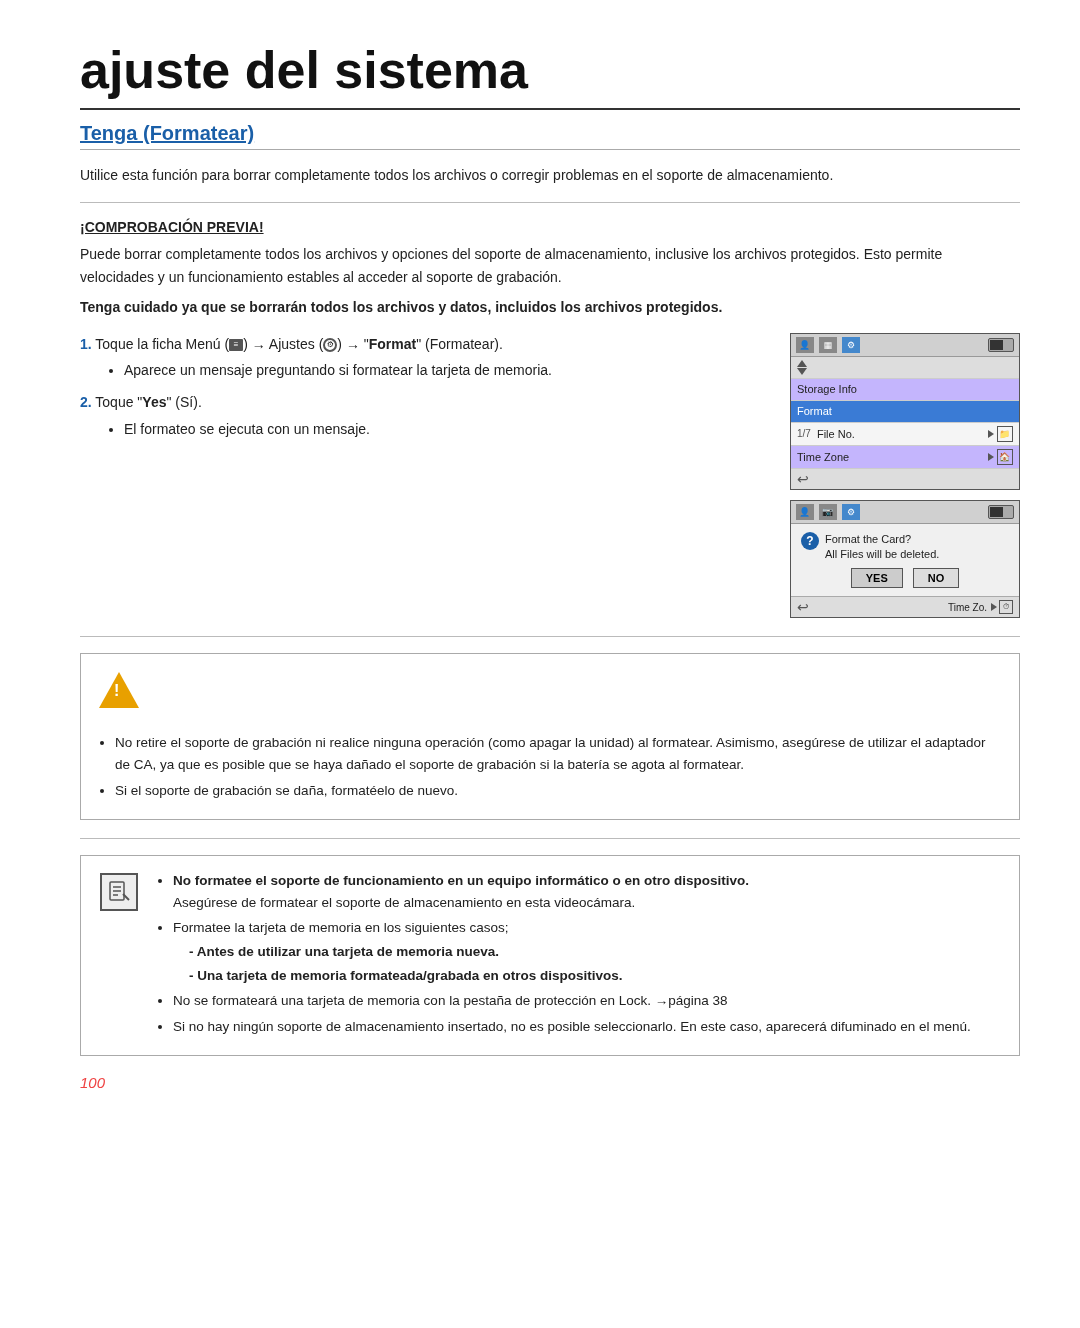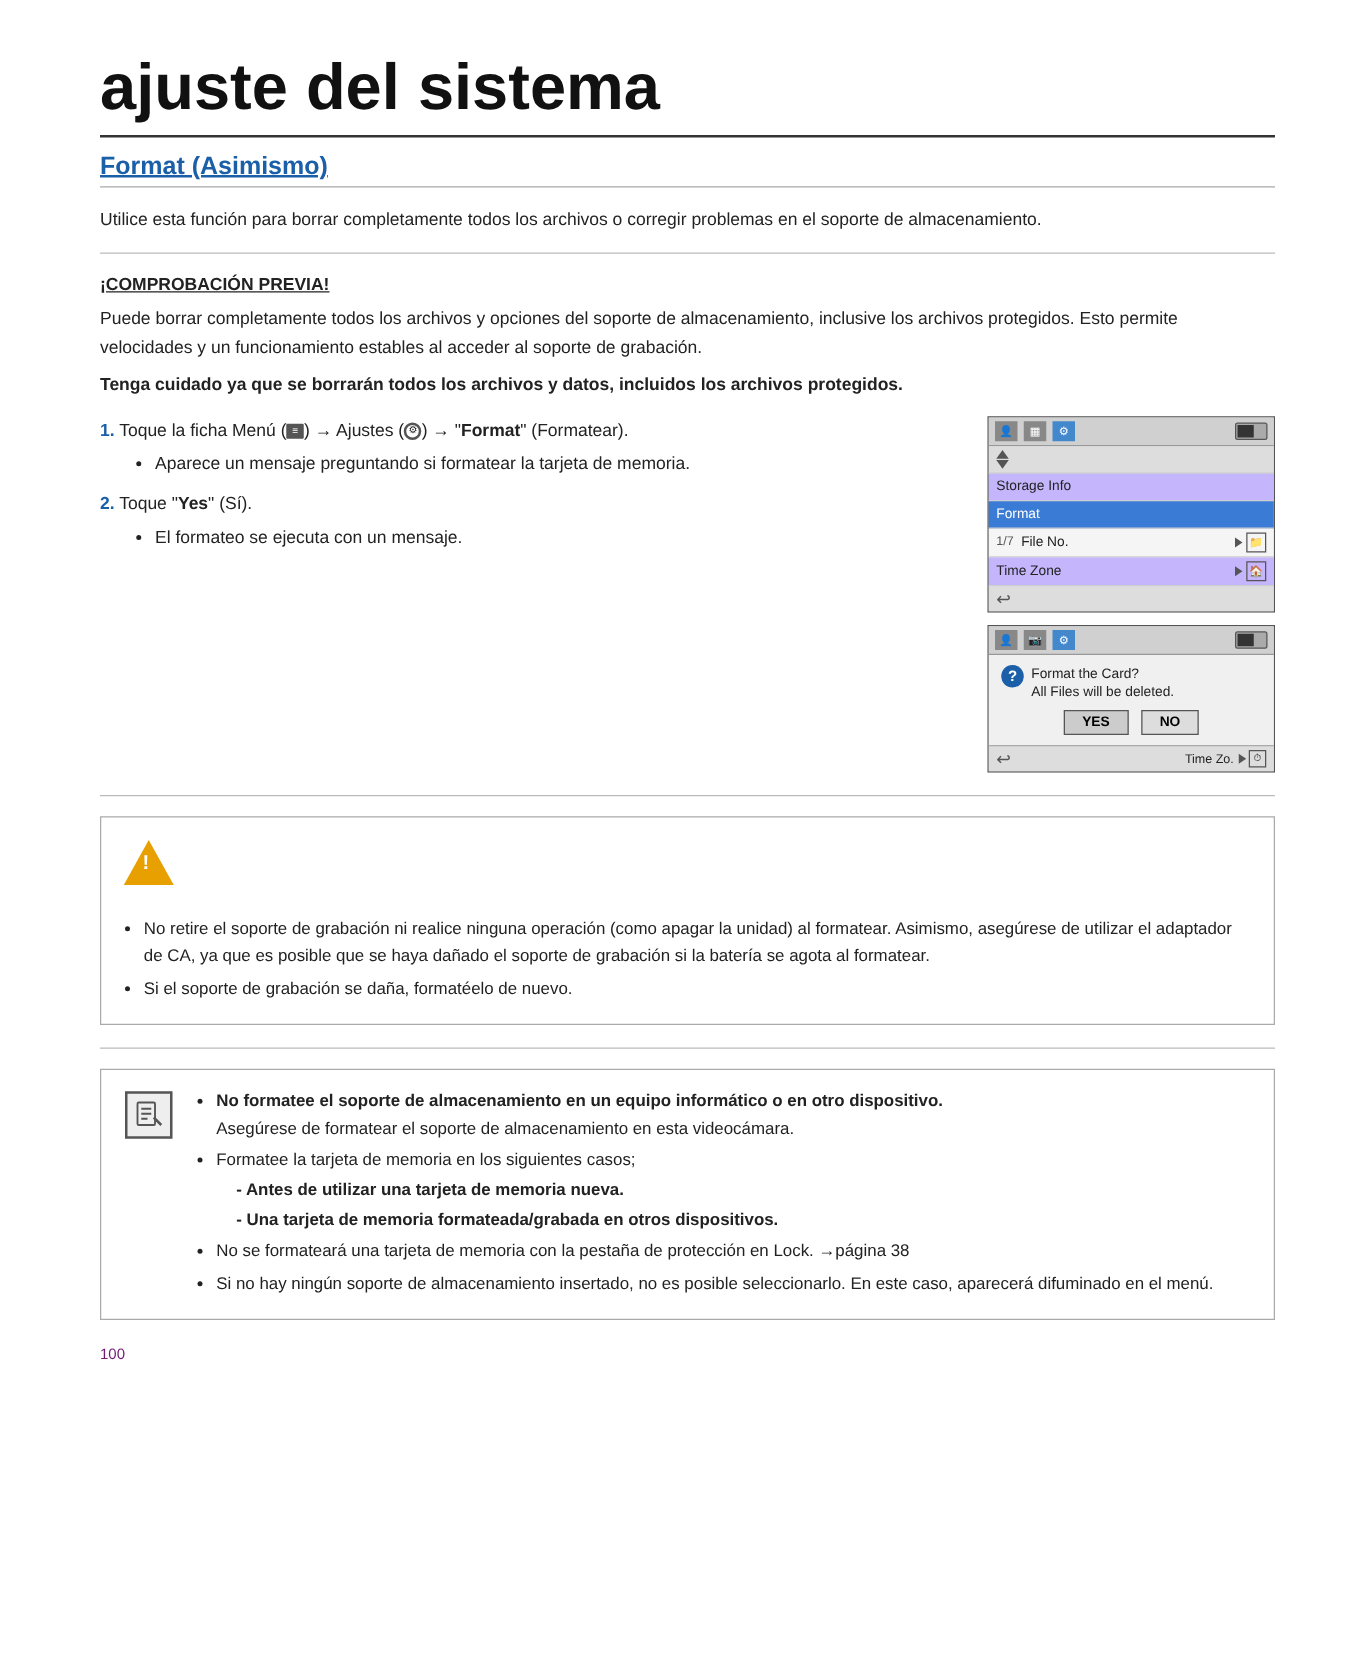--- a/index.html
+++ b/index.html
@@ -380,21 +380,21 @@
       border: none;
       border-top: 1px solid #bbb;
       margin: 16px 0;
     }
   </style>
 </head>
 <body>
 
 <h1 class="page-title">ajuste del sistema</h1>
 
-<h2 class="section-heading">Format (Asimismo)</h2>
+<h2 class="section-heading">Tenga (Formatear)</h2>
 
 <p class="intro-text">Utilice esta función para borrar completamente todos los archivos o corregir problemas en el soporte de almacenamiento.</p>
 
 <hr class="section-divider">
 
 <p class="comprobacion-heading">¡COMPROBACIÓN PREVIA!</p>
 <p class="comprobacion-text">Puede borrar completamente todos los archivos y opciones del soporte de almacenamiento, inclusive los archivos protegidos. Esto permite velocidades y un funcionamiento estables al acceder al soporte de grabación.</p>
 <p class="comprobacion-bold">Tenga cuidado ya que se borrarán todos los archivos y datos, incluidos los archivos protegidos.</p>
 
 <div class="steps-container">
@@ -527,30 +527,30 @@
         <rect x="3" y="2" width="14" height="18" rx="1" fill="none" stroke="#555" stroke-width="1.5"></rect>
         <line x1="6" y1="7" x2="14" y2="7" stroke="#555" stroke-width="1.5"></line>
         <line x1="6" y1="11" x2="14" y2="11" stroke="#555" stroke-width="1.5"></line>
         <line x1="6" y1="15" x2="11" y2="15" stroke="#555" stroke-width="1.5"></line>
         <line x1="16" y1="14" x2="22" y2="20" stroke="#555" stroke-width="2"></line>
       </svg>
     </div>
   </div>
   <div class="note-text">
     <ul>
-      <li><strong>No formatee el soporte de almacenamiento en un equipo informático o en otro dispositivo.</strong>
+      <li><strong>No formatee el soporte de funcionamiento en un equipo informático o en otro dispositivo.</strong>
         <br>Asegúrese de formatear el soporte de almacenamiento en esta videocámara.
       </li>
       <li>Formatee la tarjeta de memoria en los siguientes casos;
         <ul>
           <li>Antes de utilizar una tarjeta de memoria nueva.</li>
           <li>Una tarjeta de memoria formateada/grabada en otros dispositivos.</li>
         </ul>
       </li>
       <li>No se formateará una tarjeta de memoria con la pestaña de protección en Lock. →página 38</li>
       <li>Si no hay ningún soporte de almacenamiento insertado, no es posible seleccionarlo. En este caso, aparecerá difuminado en el menú.</li>
     </ul>
   </div>
 </div>
 
 <div style="position:relative;">
-  <span style="font-size:12px;color:#701a75;">100</span>
+  <span style="font-size:15px;color:#ef4444;font-style:italic;">100</span>
 </div>
 
 </body></html>

